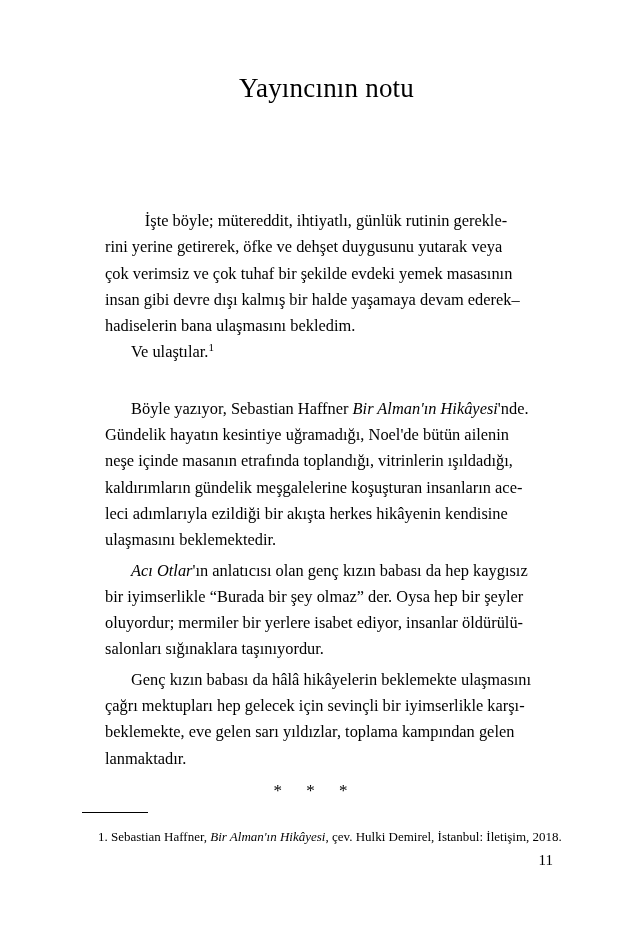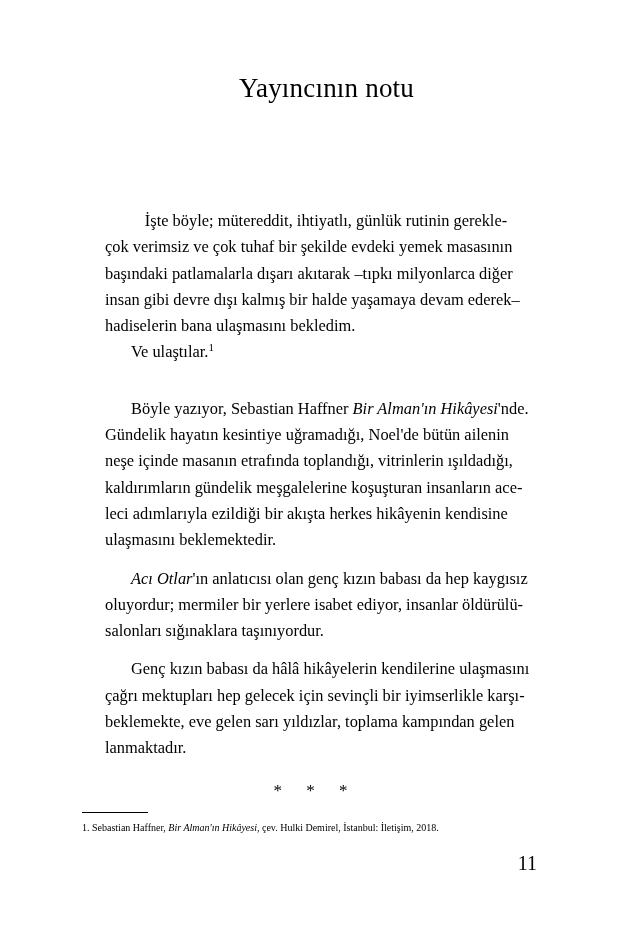--- a/index.html
+++ b/index.html
@@ -80,21 +80,21 @@
 
   .gap-after-quote {
     height: 30px;
   }
 
   .body-block {
     margin: 0;
   }
 
   .para + .para {
-    margin-top: 12px;
+    margin-top: 4px;
   }
 
   em, .ital {
     font-style: italic;
   }
 
   sup.fn-ref {
     font-size: 11px;
     vertical-align: super;
     line-height: 0;
@@ -120,50 +120,50 @@
     top: 812px;
     width: 460px;
   }
   .footnote-rule {
     width: 66px;
     height: 0;
     border-top: 1px solid #000000;
     margin: 0 0 7px 0;
   }
   .footnote-text {
-    margin: 0;
-    font-size: 10px;
+    margin: 16px;
+    font-size: 13px;
     line-height: 16px;
     white-space: nowrap;
   }
 
   
   .folio {
     position: absolute;
-    right: 84px;
+    right: 68px;
     top: 853px;
-    font-size: 20px;
+    font-size: 15px;
     line-height: 1;
   }
 </style>
 </head>
 <body>
 
 <div class="page">
 
   <h1 class="chapter-title">Yayıncının notu</h1>
 
   <div class="text-column">
 
     <div class="para blockquote">
       <span class="ln j">
         <span class="w"><span class="indent"></span><span>İşte böyle; mütereddit, ihtiyatlı, günlük rutinin gerekle-</span></span>
       </span>
+      <span class="ln">rini yerine getirerek, öfke ve dehşet duygusunu yutarak veya</span>
       <span class="ln">çok verimsiz ve çok tuhaf bir şekilde evdeki yemek masasının</span>
-      <span class="ln">başındaki patlamalarla dışarı akıtarak –tıpkı milyonlarca diğer</span>
       <span class="ln">insan gibi devre dışı kalmış bir halde yaşamaya devam ederek–</span>
       <span class="ln">hadiselerin bana ulaşmasını bekledim.</span>
       <span class="ln">
         <span class="indent"></span><span>Ve ulaştılar.</span><sup class="fn-ref">1</sup>
       </span>
     </div>
 
     <div class="gap-after-quote"></div>
 
     <div class="para body-block">
@@ -174,27 +174,28 @@
       <span class="ln">neşe içinde masanın etrafında toplandığı, vitrinlerin ışıldadığı,</span>
       <span class="ln">kaldırımların gündelik meşgalelerine koşuşturan insanların ace-</span>
       <span class="ln">leci adımlarıyla ezildiği bir akışta herkes hikâyenin kendisine</span>
       <span class="ln">ulaşmasını beklemektedir.</span>
     </div>
 
     <div class="para body-block">
       <span class="ln">
         <span class="indent"></span><em class="ital">Acı Otlar</em><span>'ın anlatıcısı olan genç kızın babası da hep kaygısız</span>
       </span>
+      <span class="ln">bir iyimserlikle “Burada bir şey olmaz” der. Oysa hep bir şeyler</span>
       <span class="ln">oluyordur; mermiler bir yerlere isabet ediyor, insanlar öldürülü-</span>
       <span class="ln">salonları sığınaklara taşınıyordur.</span>
     </div>
 
     <div class="para body-block">
       <span class="ln">
-        <span class="indent"></span><span>Genç kızın babası da hâlâ hikâyelerin kendilerine ulaşmasını</span>
+        <span class="indent"></span><span>Genç kızın babası da hâlâ hikâyelerin beklemekte ulaşmasını</span>
       </span>
       <span class="ln">çağrı mektupları hep gelecek için sevinçli bir iyimserlikle karşı-</span>
       <span class="ln">beklemekte, eve gelen sarı yıldızlar, toplama kampından gelen</span>
       <span class="ln">lanmaktadır.</span>
     </div>
 
   </div>
 
   <div class="divider">* * *</div>
 

